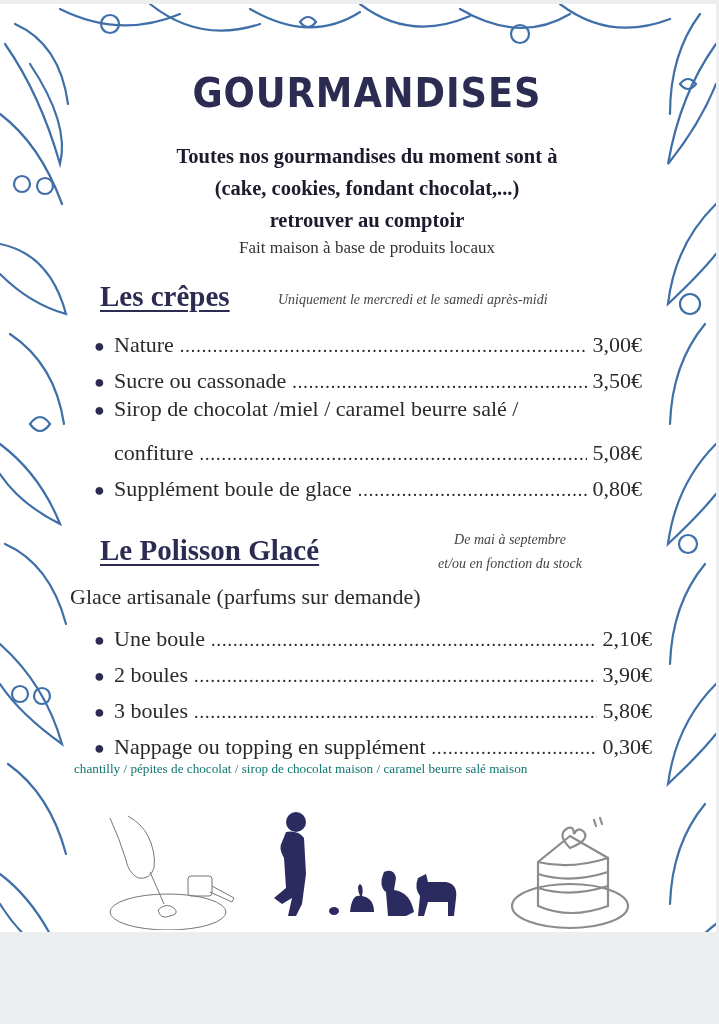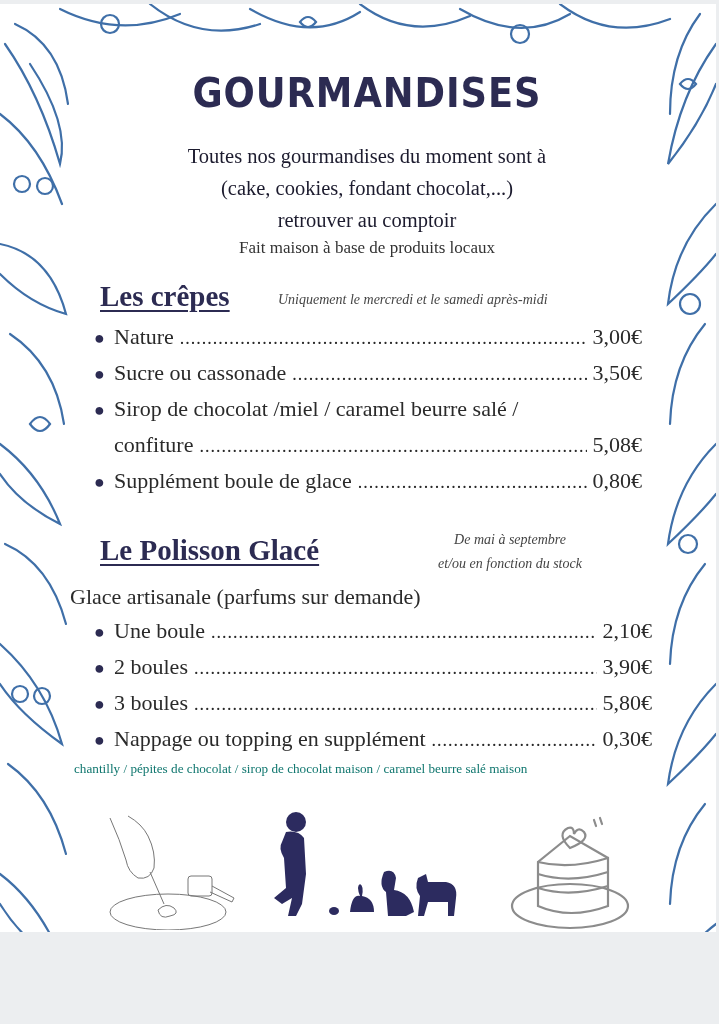--- a/index.html
+++ b/index.html
@@ -1,31 +1,31 @@
 <!DOCTYPE html>
 <html><head>
 <meta charset="utf-8">
 <style>
   html, body { margin:0; padding:0; }
   body { width:719px; height:1024px; background:#eceef0; position:relative; overflow:hidden; font-family:"Liberation Serif","DejaVu Serif",serif; }
   .page { position:absolute; left:0; top:4px; width:716px; height:928px; background:#fff; overflow:hidden; }
   .frame { position:absolute; inset:0; }
   .panel { position:absolute; left:70px; top:44px; width:594px; height:937px; background:#fff; }
   .title { position:absolute; left:0; right:0; top:22px; text-align:center; font-family:"DejaVu Sans",sans-serif; font-weight:900; font-size:40px; letter-spacing:1px; color:#2c2b52; transform:scaleX(0.92); }
-  .intro { position:absolute; left:0; right:0; top:92px; text-align:center; color:#1c1b2e; font-weight:normal; font-size:20.5px; line-height:32px; }
+  .intro { position:absolute; left:0; right:0; top:92px; text-align:center; color:#1c1b2e; font-weight:bold; font-size:20.5px; line-height:32px; }
   .intro-sub { position:absolute; left:0; right:0; top:190px; text-align:center; color:#333; font-size:17px; }
   .sec-title { position:absolute; font-weight:bold; font-size:29px; color:#2c2b52; text-decoration:underline; text-decoration-thickness:2px; text-underline-offset:4px; }
   .sec-note { position:absolute; font-style:italic; font-size:14px; color:#444; text-align:center; line-height:24px; }
   .list { position:absolute; list-style:none; margin:0; padding:0; color:#2a2a2a; font-size:22px; }
   .item { display:flex; align-items:baseline; height:36px; }
   .bullet { width:20px; flex:none; font-size:18px; color:#2c2b52; }
   .name { flex:none; white-space:nowrap; }
   .dots { flex:1; overflow:hidden; white-space:nowrap; margin:0 6px; letter-spacing:1px; color:#2a2a2a; font-size:18px; }
   .dots::before { content:"................................................................................................................................"; }
-  .price { flex:none; }
+  .price { flex:none;margin-top:8px; }
   .glace-intro { position:absolute; left:0; top:536px; font-size:22px; color:#2a2a2a; }
   .glace-note { position:absolute; left:4px; right:0; top:713px; font-size:13.2px; color:#0f766e; white-space:nowrap; }
   .logo-name { position:absolute; left:186px; top:873px; width:222px; text-align:center; font-family:"DejaVu Sans",sans-serif; font-weight:bold; font-size:19px; color:#3e9ad2; letter-spacing:0.2px; }
   .logo-sub { position:absolute; left:186px; top:898px; width:222px; text-align:center; font-family:"DejaVu Sans",sans-serif; font-size:9px; color:#2c2b52; }
 </style>
 </head>
 <body>
 
 <div class="page">
 

